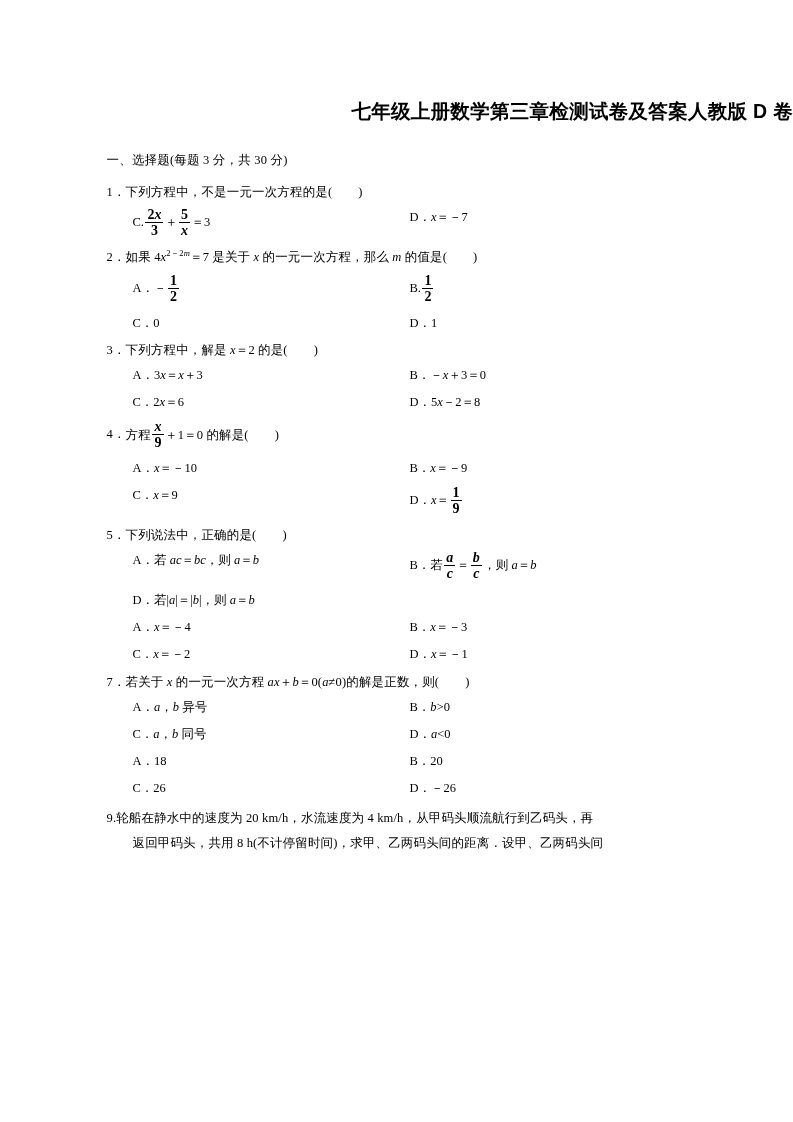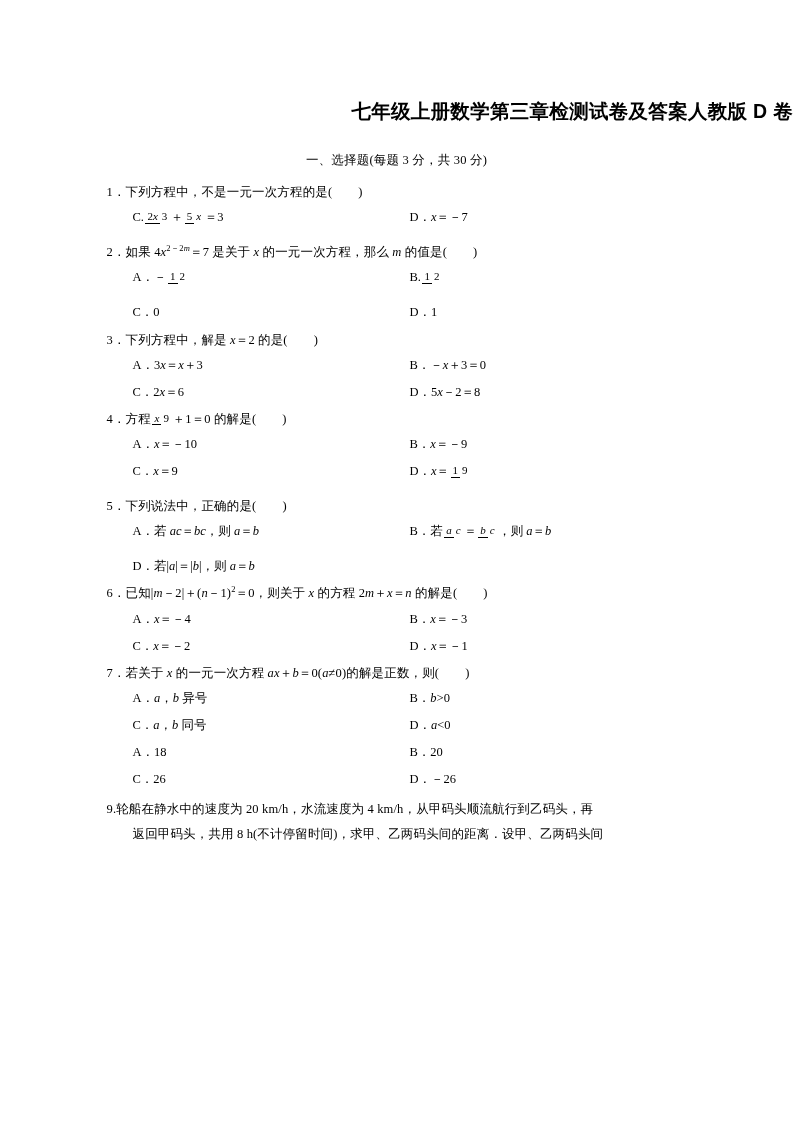--- a/index.html
+++ b/index.html
@@ -35,21 +35,20 @@
     margin: 0 auto;
     width: 580px;
     padding-top: 26px;
     font-size: 12.5px;
     line-height: 1.45;
   }
   .section-head {
     font-size: 12.5px;
     margin-bottom: 14px;
     letter-spacing: 0.2px;
-    text-align: center;
   }
   .q {
     margin-bottom: 9px;
   }
   .q-stem {
     margin-bottom: 7px;
     letter-spacing: 0.15px;
   }
   .opts {
     margin-left: 26px;
@@ -66,28 +65,29 @@
   }
   .opt.tall {
     min-height: 26px;
   }
   i, .it {
     font-family: "Liberation Serif", serif;
     font-style: italic;
   }
   .frac {
     display: inline-flex;
-    flex-direction: row;
+    flex-direction: column;
     vertical-align: middle;
     text-align: center;
-    font-size: 11px;
+    font-size: 14px;
     line-height: 1.08;
     margin: 0 1.5px;
     position: relative;
     top: -1px;
+    font-weight: bold;
   }
   .frac .num {
     border-bottom: 1px solid #000;
     padding: 0 2px;
   }
   .frac .den {
     padding: 0 2px;
   }
   sup {
     font-size: 0.68em;
@@ -213,23 +213,20 @@
                 <span class="den"><i>c</i></span>
               </span>，则 <i>a</i>＝<i>b</i></div>
         </div>
         <div class="opt-row">
           <div class="opt">D．若|<i>a</i>|＝|<i>b</i>|，则 <i>a</i>＝<i>b</i></div>
         </div>
       </div>
     </div>
 
     <div class="q">
-      <div class="q-stem">
-        <span>6．</span><span>已知|<i>m</i>－2|＋(<i>n</i>－1)<sup>2</sup>＝0，则关于 <i>x</i> 的方程 2<i>m</i>＋<i>x</i>＝<i>n</i> 的解是(<span class="blank"></span>)</span>
-      </div>
       <div class="opts">
         <div class="opt-row">
           <div class="opt">A．<i>x</i>＝－4</div>
           <div class="opt">B．<i>x</i>＝－3</div>
         </div>
         <div class="opt-row">
           <div class="opt">C．<i>x</i>＝－2</div>
           <div class="opt">D．<i>x</i>＝－1</div>
         </div>
       </div>

